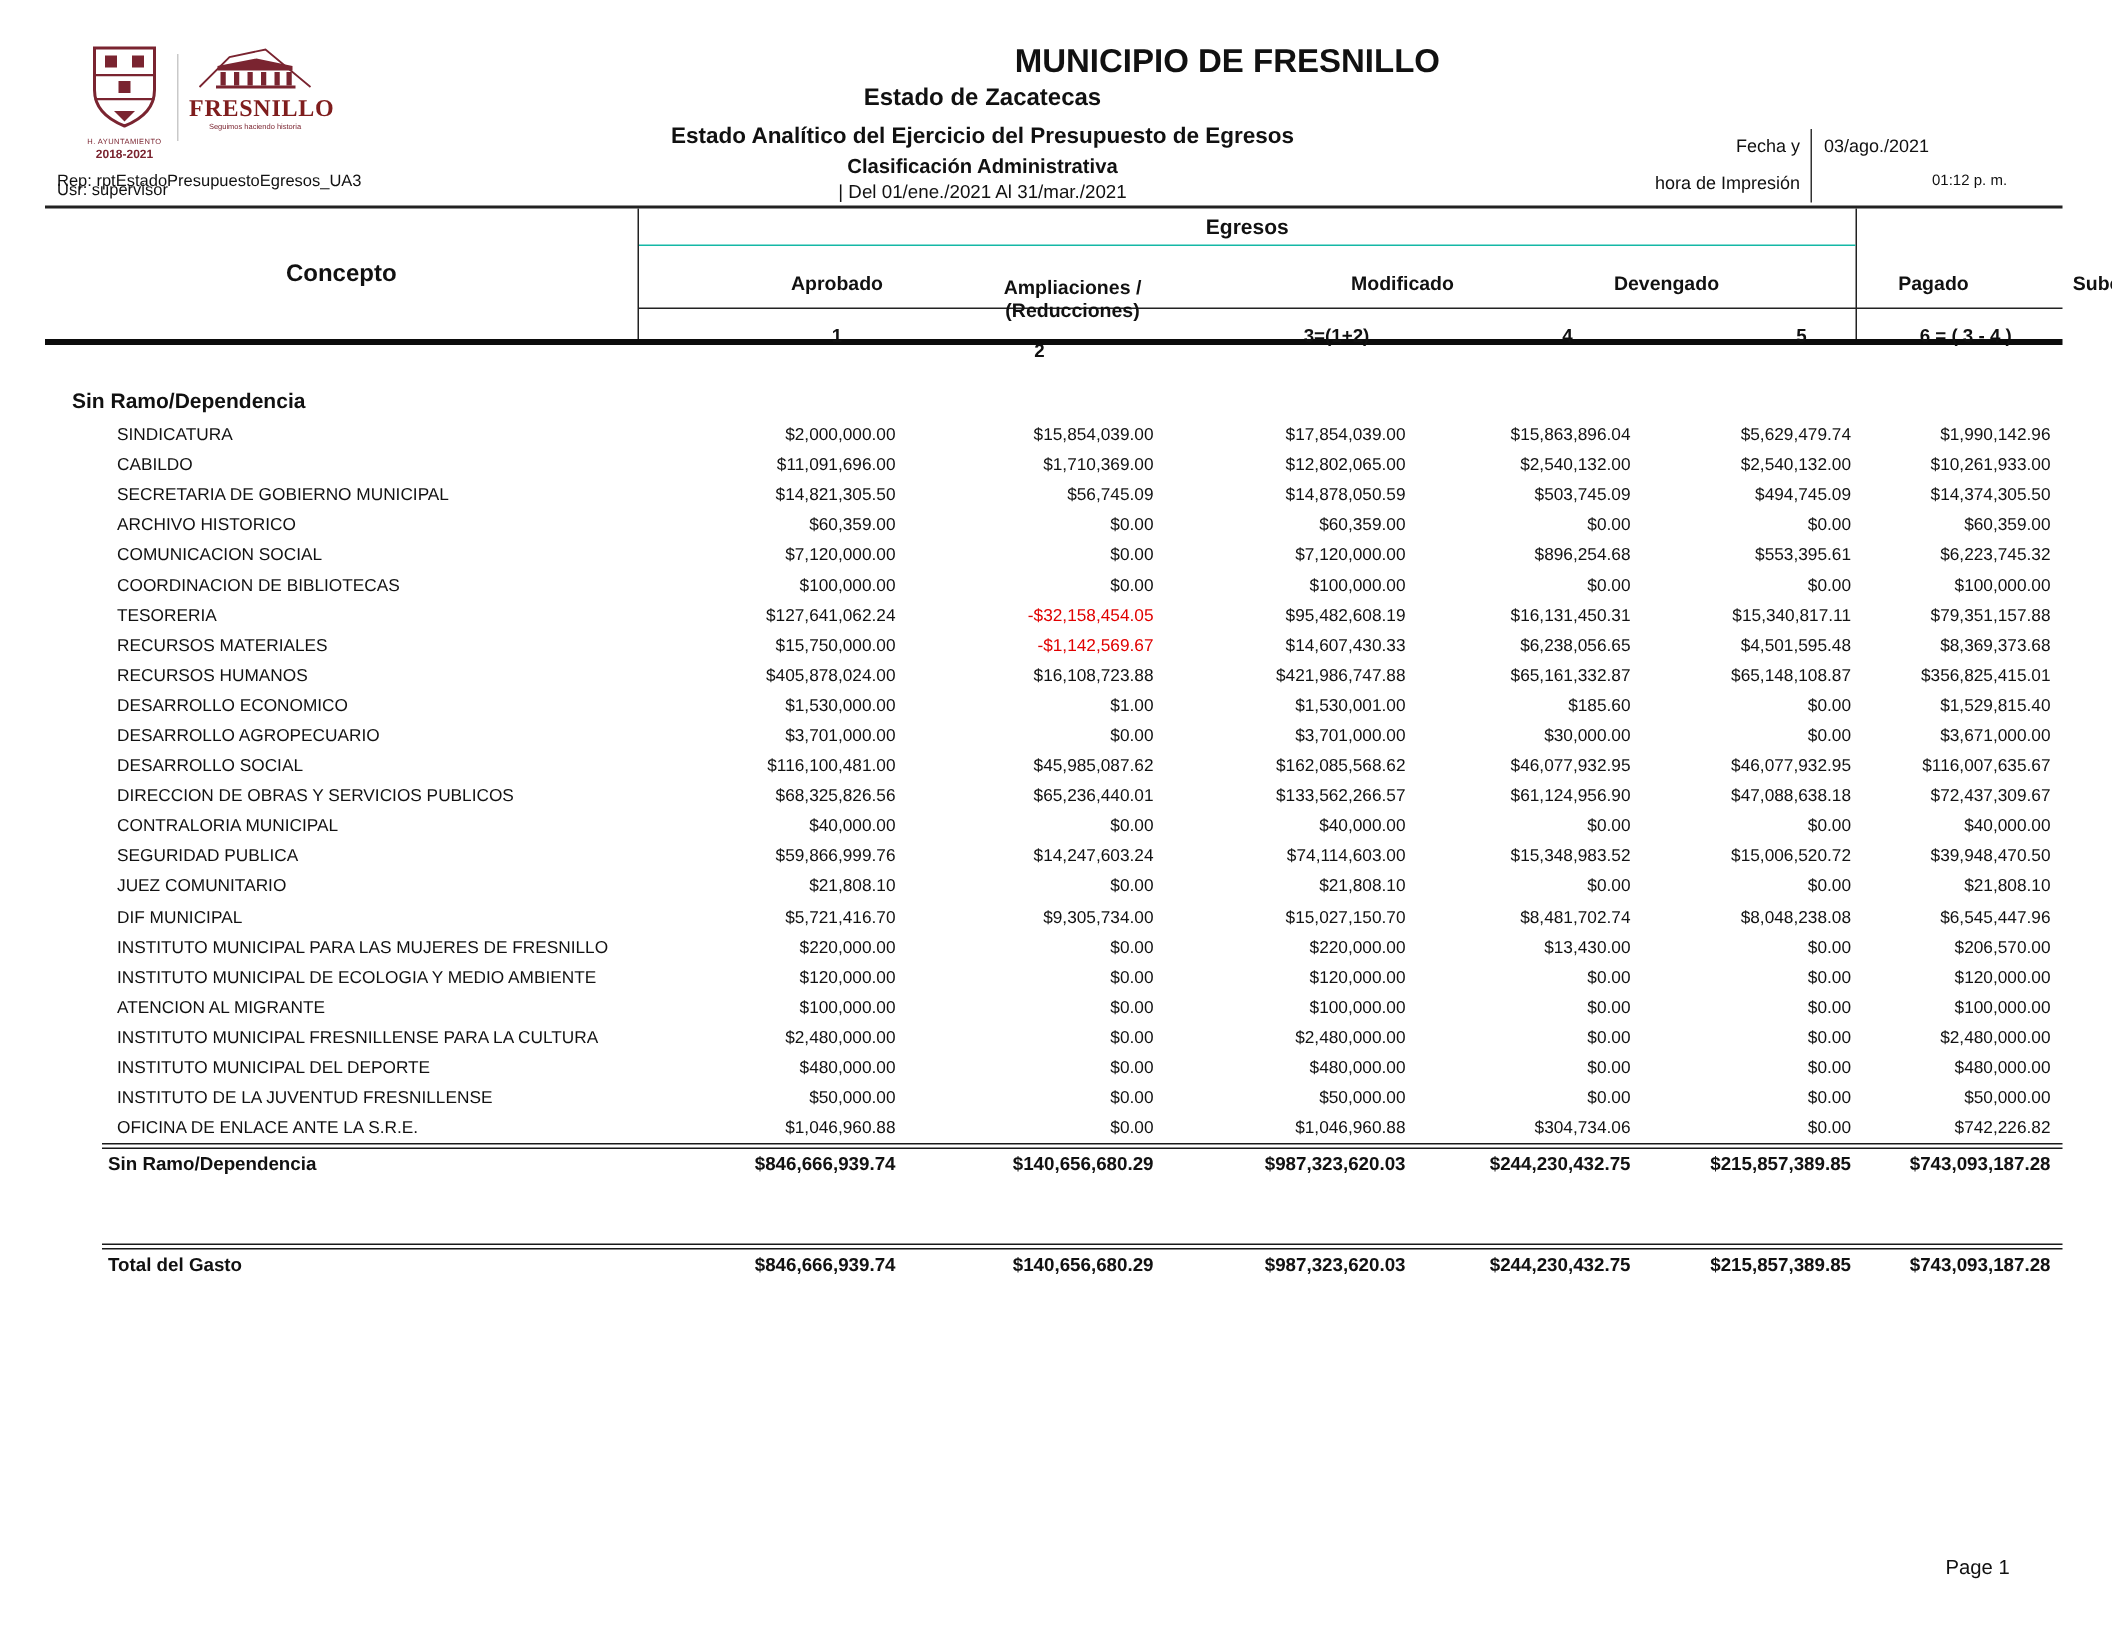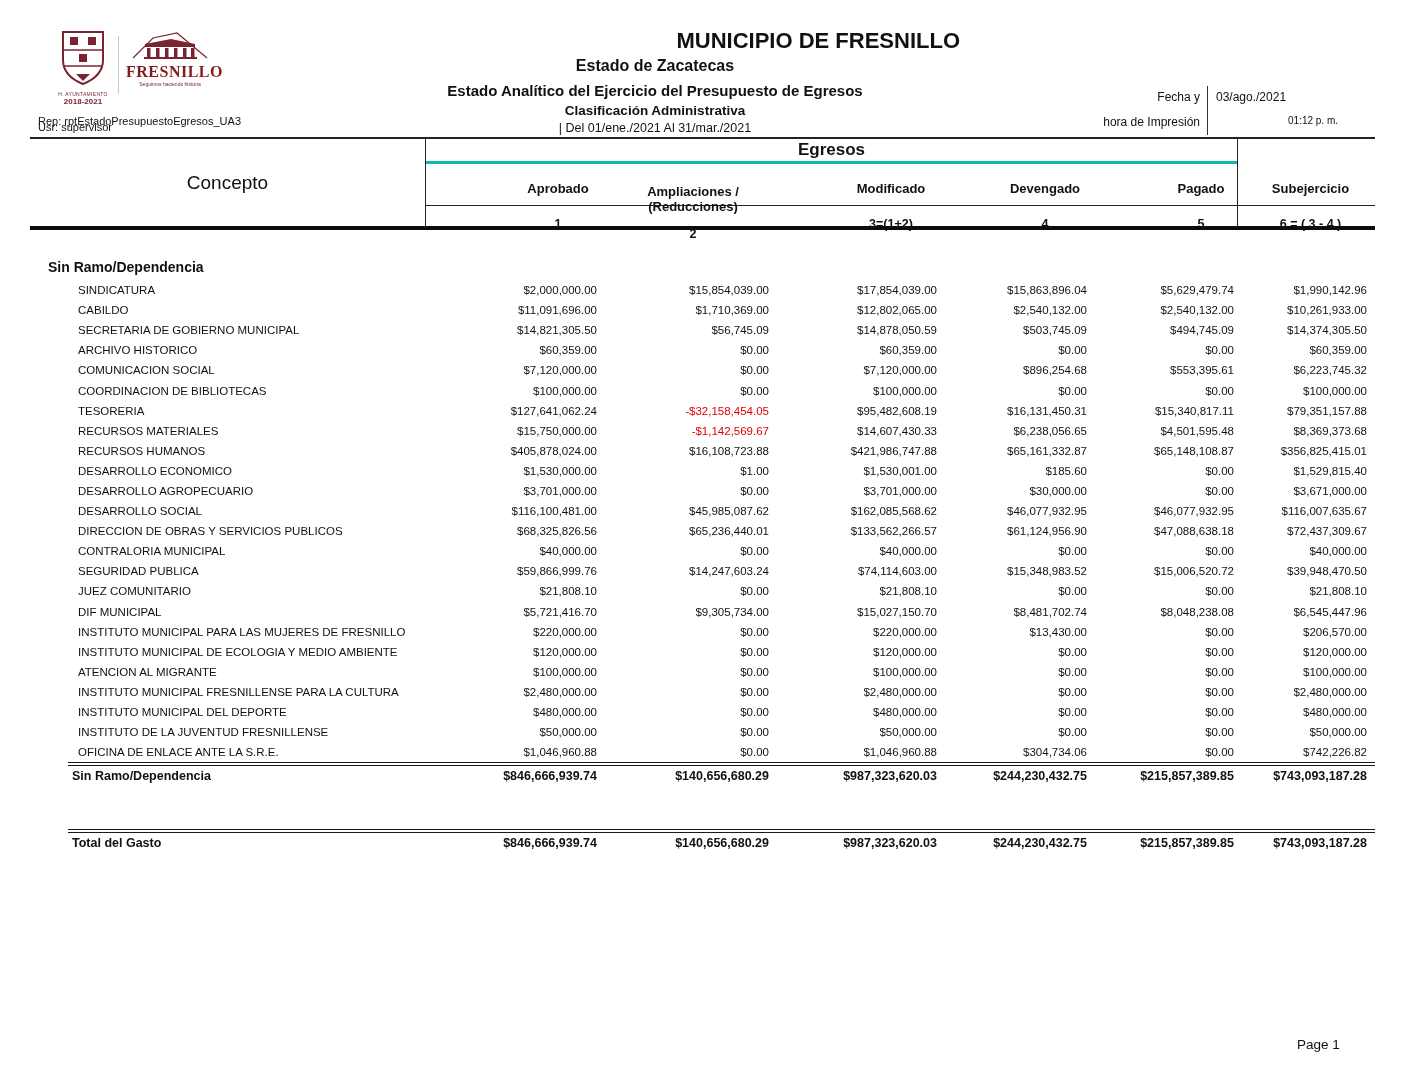--- a/index.html
+++ b/index.html
@@ -32,27 +32,27 @@
   .print-vline  { position:absolute; left:1207px; top:86px; width:1px; height:49px; background:#333; }
   .print-date { position:absolute; left:1216px; top:90px;  font-size:12px; }
   .print-time { position:absolute; left:1288px; top:115px; font-size:10px; }
   
   .thead { position:absolute; left:30px; top:137px; width:1345px; height:93px;
            border-top:2px solid #222; border-bottom:4px solid #0c0c0c; }
   .thead .v1 { position:absolute; left:395px;  top:0; bottom:0; width:1px; background:#222; }
   .thead .v2 { position:absolute; left:1207px; top:0; bottom:0; width:1px; background:#222; }
   .concepto-h { position:absolute; left:0; top:0; width:395px; height:100%;
                 display:flex; align-items:center; justify-content:center;
-                font-size:19px; font-weight:normal; }
+                font-size:16px; font-weight:bold; }
   .egresos-h { position:absolute; left:396px; top:0; width:811px; height:25px;
-               border-bottom:3px solid #14b8a6; display:flex; align-items:center; justify-content:center;
-               font-size:17px; font-weight:bold; }
+               border-bottom:1px solid #14b8a6; display:flex; align-items:center; justify-content:center;
+               font-size:14px; font-weight:bold; }
   .labels-row { position:absolute; left:396px; top:25px; width:949px; height:42px;
                 border-bottom:1px solid #222; display:grid;
-                grid-template-columns:174px 172px 168px 150px 147px 138px; align-items:center; }
+                grid-template-columns:174px 172px 168px 150px 147px 138px; align-items:center;gap:22px; }
   .labels-row .hcell { text-align:center; font-size:13px; font-weight:bold; line-height:1.15; }
   .numbers-row { position:absolute; left:396px; top:67px; width:949px; height:24px;
                  display:grid; grid-template-columns:174px 172px 168px 150px 147px 138px; align-items:center; }
   .numbers-row .hcell { text-align:center; font-size:12.5px; font-weight:bold; }
   .c1 { padding-left:90px; } .c2 { padding-left:14px;margin-top:21px; } .c3 { padding-left:70px; }
   .c4 { padding-left:60px; } .c5 { padding-left:75px; } .c6 { padding-left:9px; }
   
   .tbody { position:absolute; left:30px; top:252px; width:1345px; }
   .group-header { height:28px; padding:7px 0 0 18px; font-size:14px; font-weight:bold; }
   .grid { display:grid; grid-template-columns:395px 175px 172px 168px 150px 147px 138px; align-items:center; }

